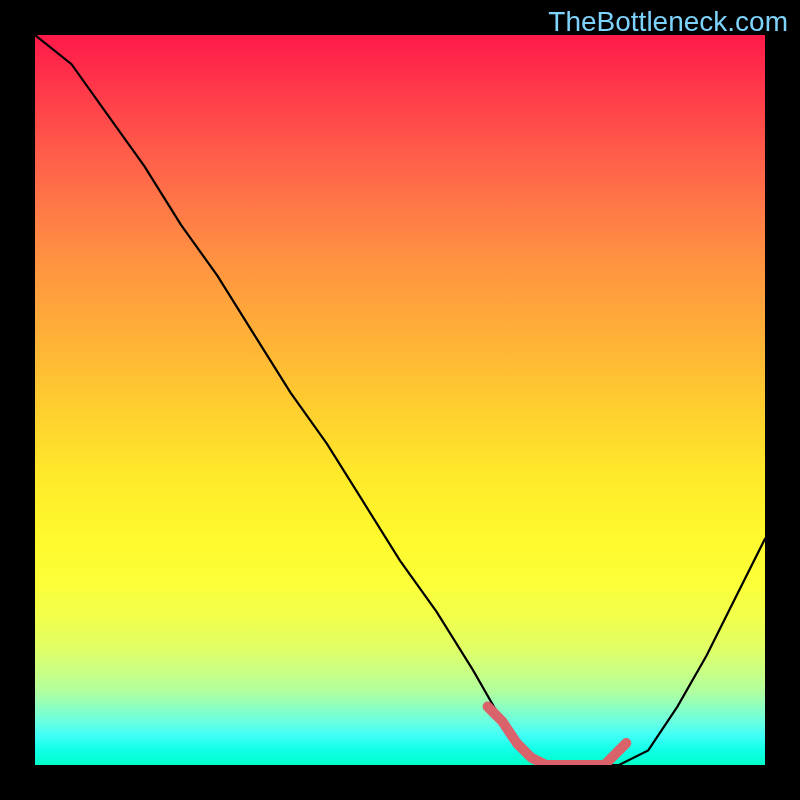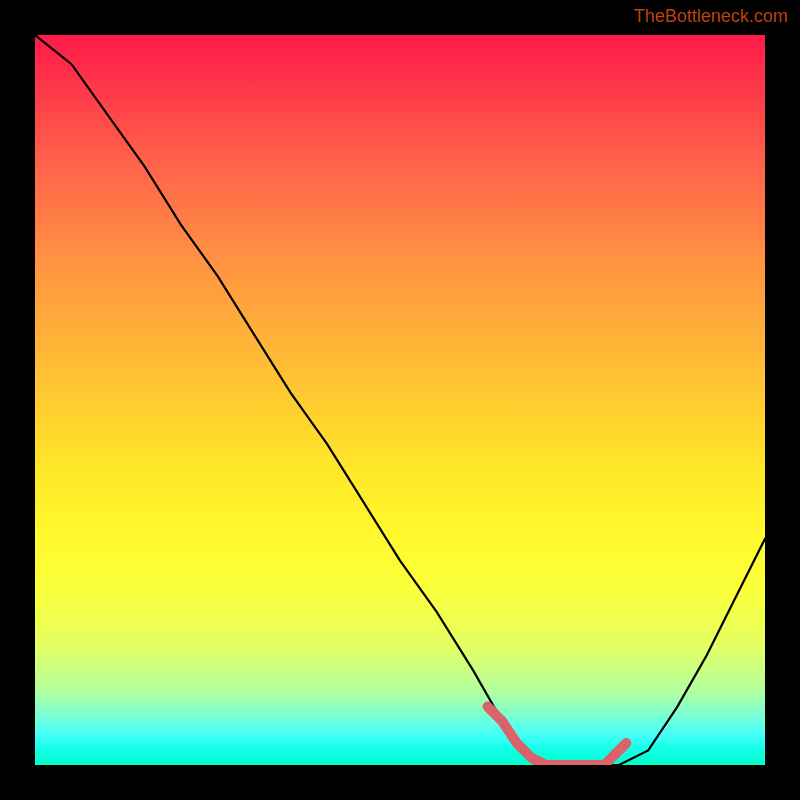--- a/index.html
+++ b/index.html
@@ -7,22 +7,22 @@
     width: 800px;
     height: 800px;
     background: #000;
     position: relative;
     font-family: Arial, sans-serif;
   }
   .watermark {
     position: absolute;
     top: 6px;
     right: 12px;
-    color: #c2410c;
-    font-size: 18px;
+    color: #7dd3fc;
+    font-size: 28px;
     font-weight: 500;
     z-index: 10;
   }
   .plot {
     position: absolute;
     left: 35px;
     top: 35px;
     width: 730px;
     height: 730px;
   }

